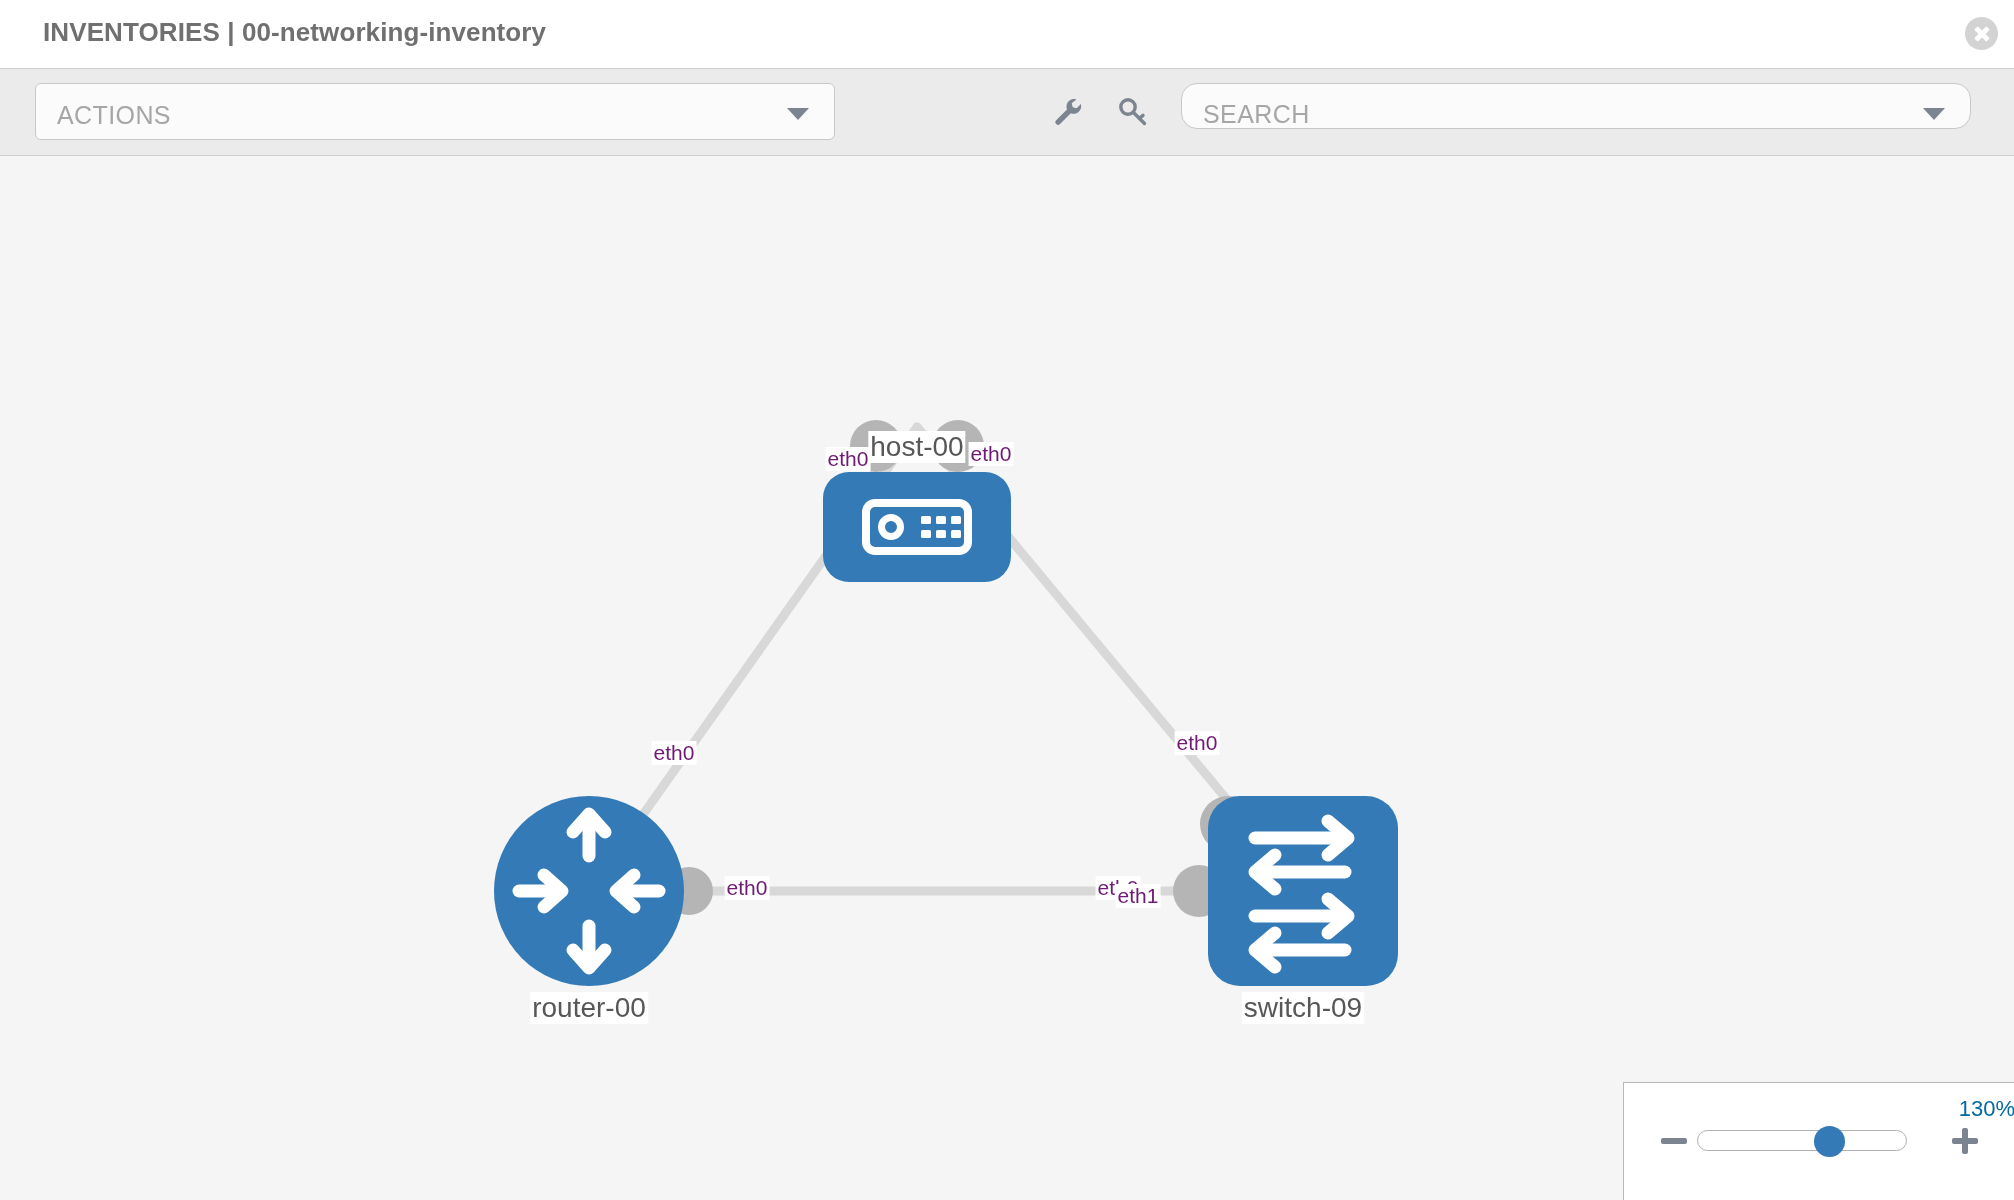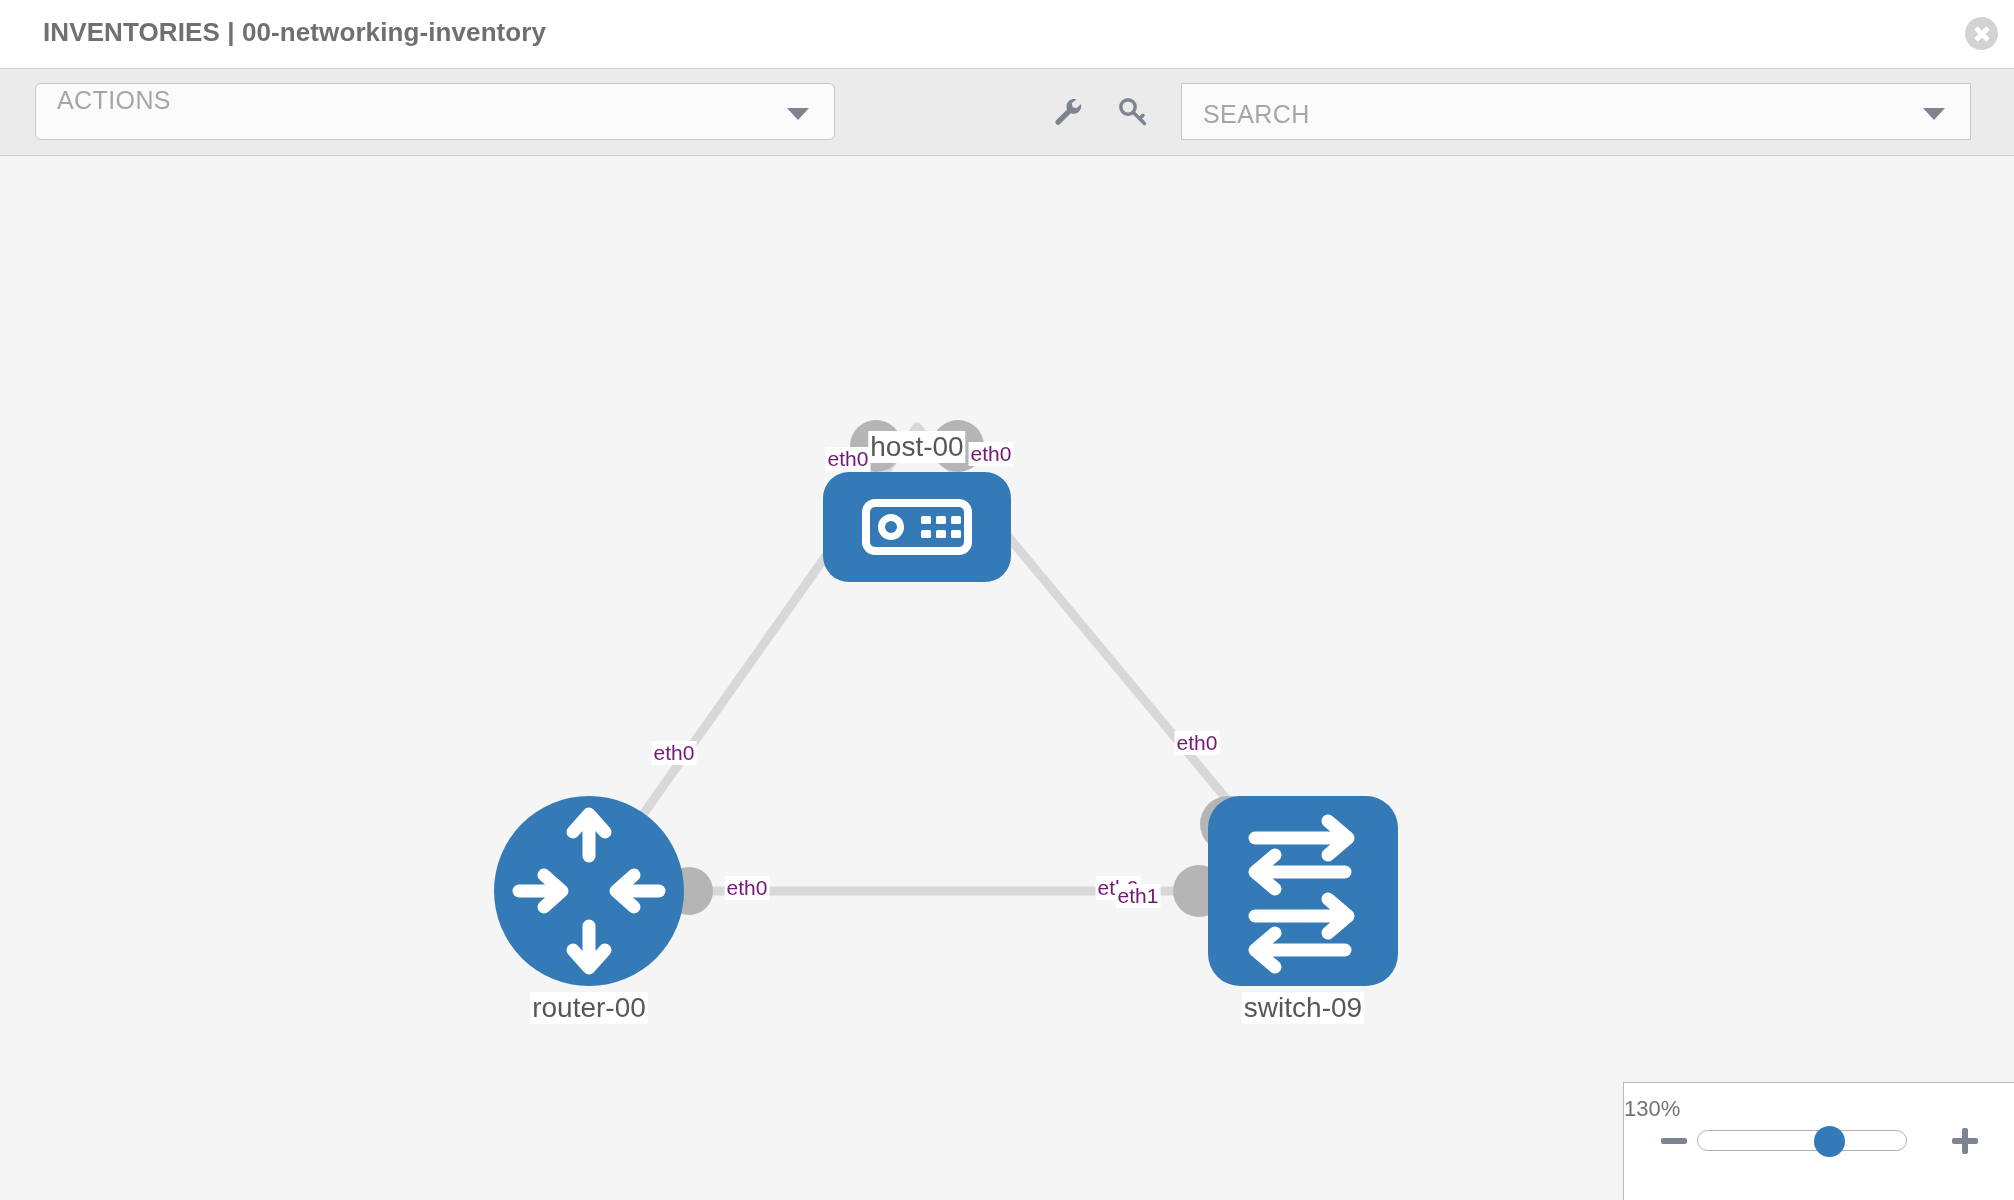--- a/index.html
+++ b/index.html
@@ -76,21 +76,21 @@
     width: 800px;
     height: 57px;
     background: #fbfbfb;
     border: 1px solid #c8c8c8;
     border-radius: 6px;
     box-sizing: border-box;
   }
   .actions-select .label {
     position: absolute;
     left: 21px;
-    top: 2px;
+    top: 17px;
     font-size: 25px;
     color: #a6a6a6;
     letter-spacing: 0.4px;
   }
   .caret {
     position: absolute;
     width: 0; height: 0;
     border-left: 11px solid transparent;
     border-right: 11px solid transparent;
     border-top: 12px solid #7c8490;
@@ -105,24 +105,24 @@
     cursor: pointer;
   }
   .tool-icon.wrench { left: 1052px; }
   .tool-icon.key    { left: 1117px; }
 
   .search-box {
     position: absolute;
     left: 1181px;
     top: 14px;
     width: 790px;
-    height: 57px;
+    height: 46px;
     background: #fbfbfb;
     border: 1px solid #c8c8c8;
-    border-radius: 0;
+    border-radius: 16px;
     box-sizing: border-box;
   }
   .search-box .placeholder {
     position: absolute;
     left: 21px;
     top: 16px;
     font-size: 25px;
     color: #a6a6a6;
     letter-spacing: 0.4px;
   }
@@ -176,23 +176,23 @@
     background: #ffffff;
     border-top: 1px solid #b9b9b9;
     border-left: 1px solid #b9b9b9;
     box-sizing: border-box;
   }
   .zoom-value {
     position: absolute;
     top: 13px;
     left: 0;
     width: 391px;
-    text-align: left;
+    text-align: right;
     font-size: 22px;
-    color: #737373;
+    color: #0369a1;
   }
   .zoom-minus, .zoom-plus {
     position: absolute;
     top: 43px;
     width: 30px;
     height: 30px;
     cursor: pointer;
   }
   .zoom-minus { left: 35px; }
   .zoom-plus  { left: 326px; }

